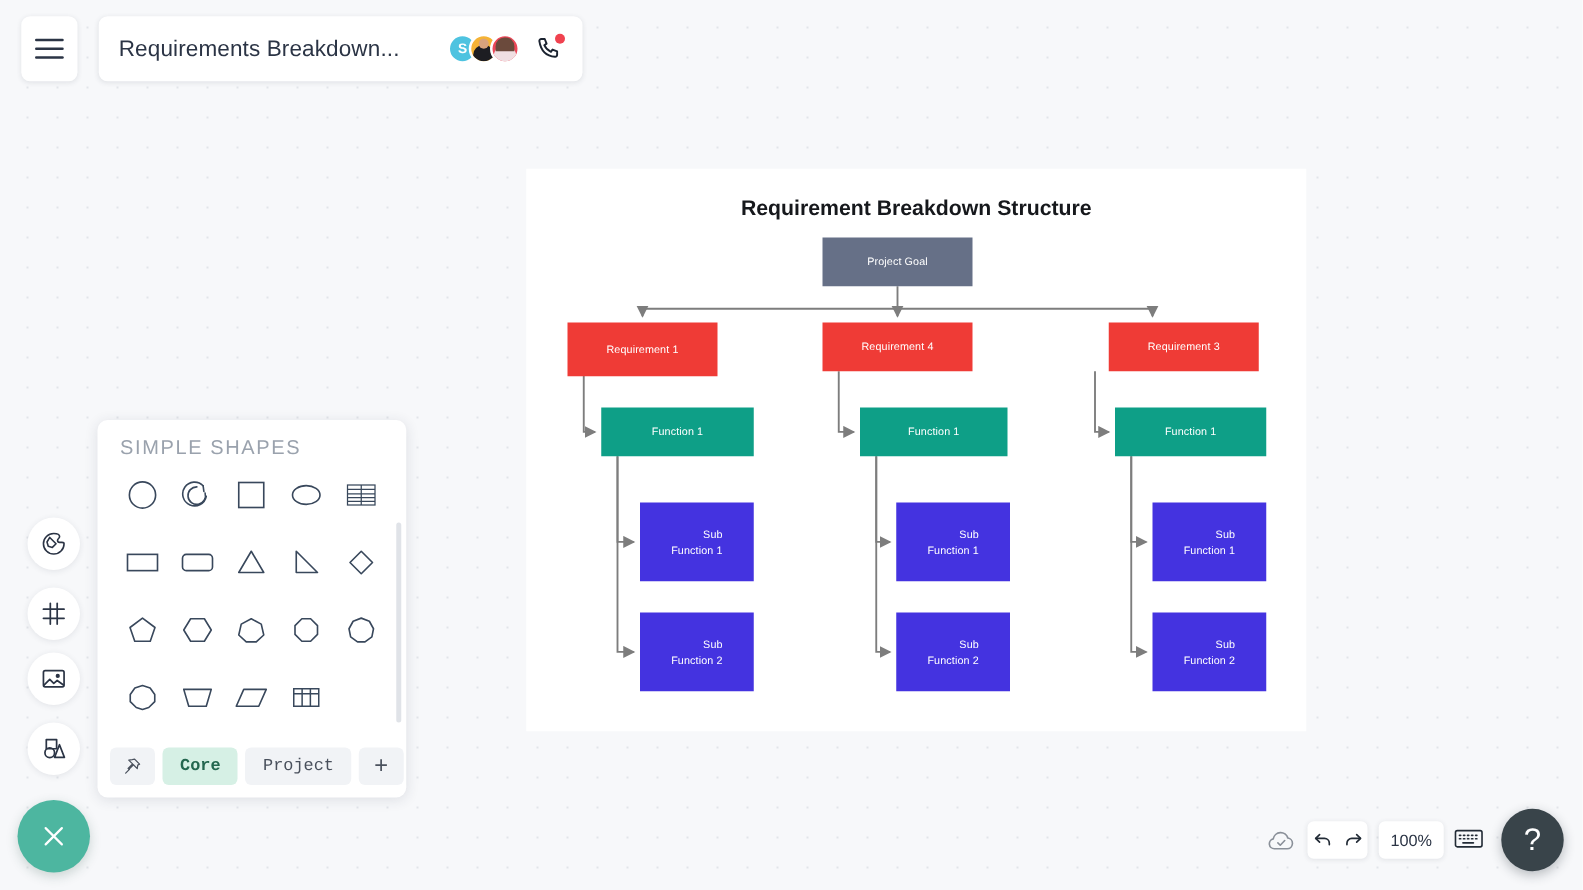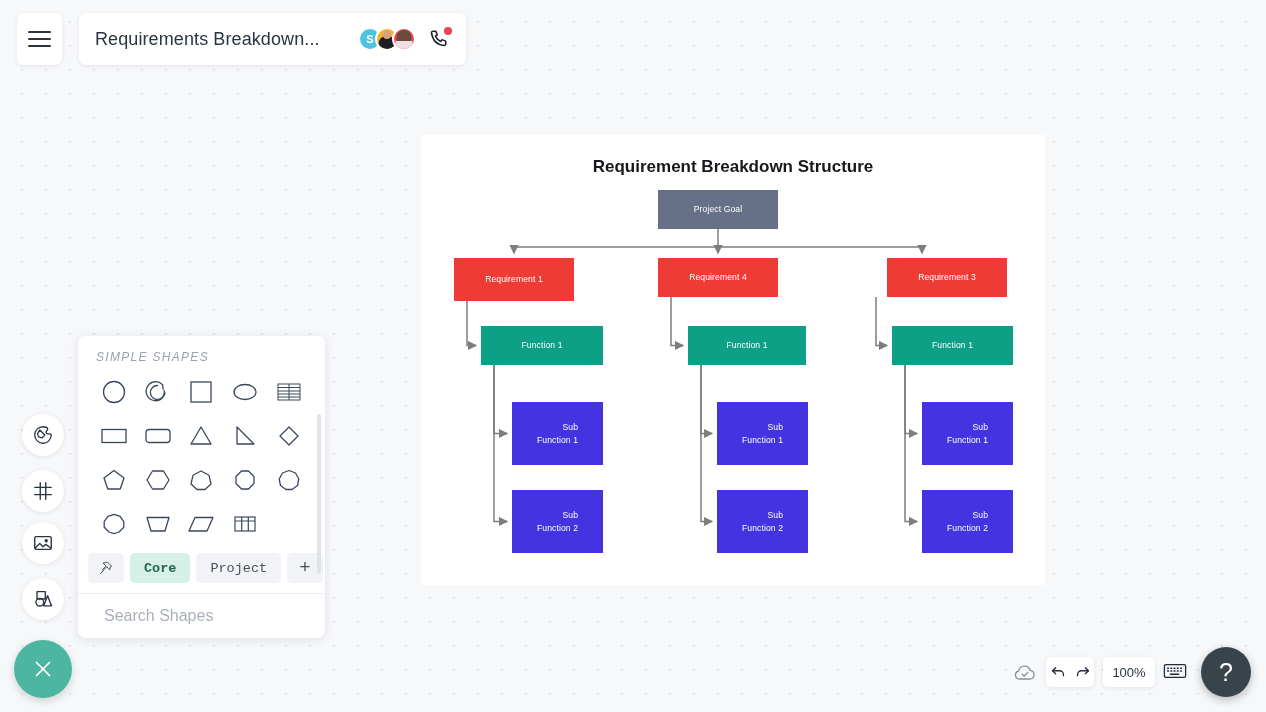--- a/index.html
+++ b/index.html
@@ -153,26 +153,25 @@
     left: 78px; top: 336px;
     width: 247px; height: 302px;
     background: #ffffff;
     border-radius: 8px;
     box-shadow: 0 2px 10px rgba(40,50,70,0.12);
     display: flex;
     flex-direction: column;
     overflow: hidden;
   }
   #shapes-title {
-    font-size: 12px;
+    font-size: 16px;
     letter-spacing: 1.3px;
     color: #9aa2ad;
     padding: 14px 0 8px 18px;
     font-weight: 400;
-    font-style: italic;
   }
   #shape-grid {
     display: grid;
     grid-template-columns: repeat(5, 1fr);
     row-gap: 5px;
     padding: 0 14px 4px 14px;
     position: relative;
     flex: 1;
   }
   .shape-cell {
@@ -485,30 +484,20 @@
         <svg width="16" height="16" viewBox="0 0 24 24" fill="none" stroke="#4b525e" stroke-width="1.5" stroke-linecap="round" stroke-linejoin="round">
           <path d="M14.5 3.5l6 6-2.2 1.1-.6 4.2-4.6-4.6-5.4 5.4-1-1 5.4-5.4-4.6-4.6 4.2-.6z"></path>
           <line x1="8.3" y1="15.7" x2="3.8" y2="20.2"></line>
           </svg>
       </div>
       <div class="tab-chip active">Core</div>
       <div class="tab-chip">Project</div>
       <div class="tab-chip plus">+</div>
     </div>
 
-    <div id="search-row">
-      <svg width="19" height="19" viewBox="0 0 24 24" fill="none" stroke="#a9b0ba" stroke-width="1.6" stroke-linecap="round">
-        <circle cx="10.5" cy="10.5" r="6.8"></circle>
-          <line x1="15.6" y1="15.6" x2="21" y2="21"></line>
-        </svg>
-      <input id="search-input" type="text" placeholder="Search Shapes" style="">
-      <div id="panel-more">
-        
-      </div>
-    </div>
   </div>
 
   <div id="canvas">
     <div id="diagram-title">Requirement Breakdown Structure</div>
 
     <svg id="edges" viewBox="0 0 624 450">
       <defs>
         <marker id="ah" markerWidth="7" markerHeight="7" refX="5.6" refY="3.2" orient="auto">
           <path d="M0 0 L6.4 3.2 L0 6.4 z" fill="#7d7d7d"></path>
         </marker>

